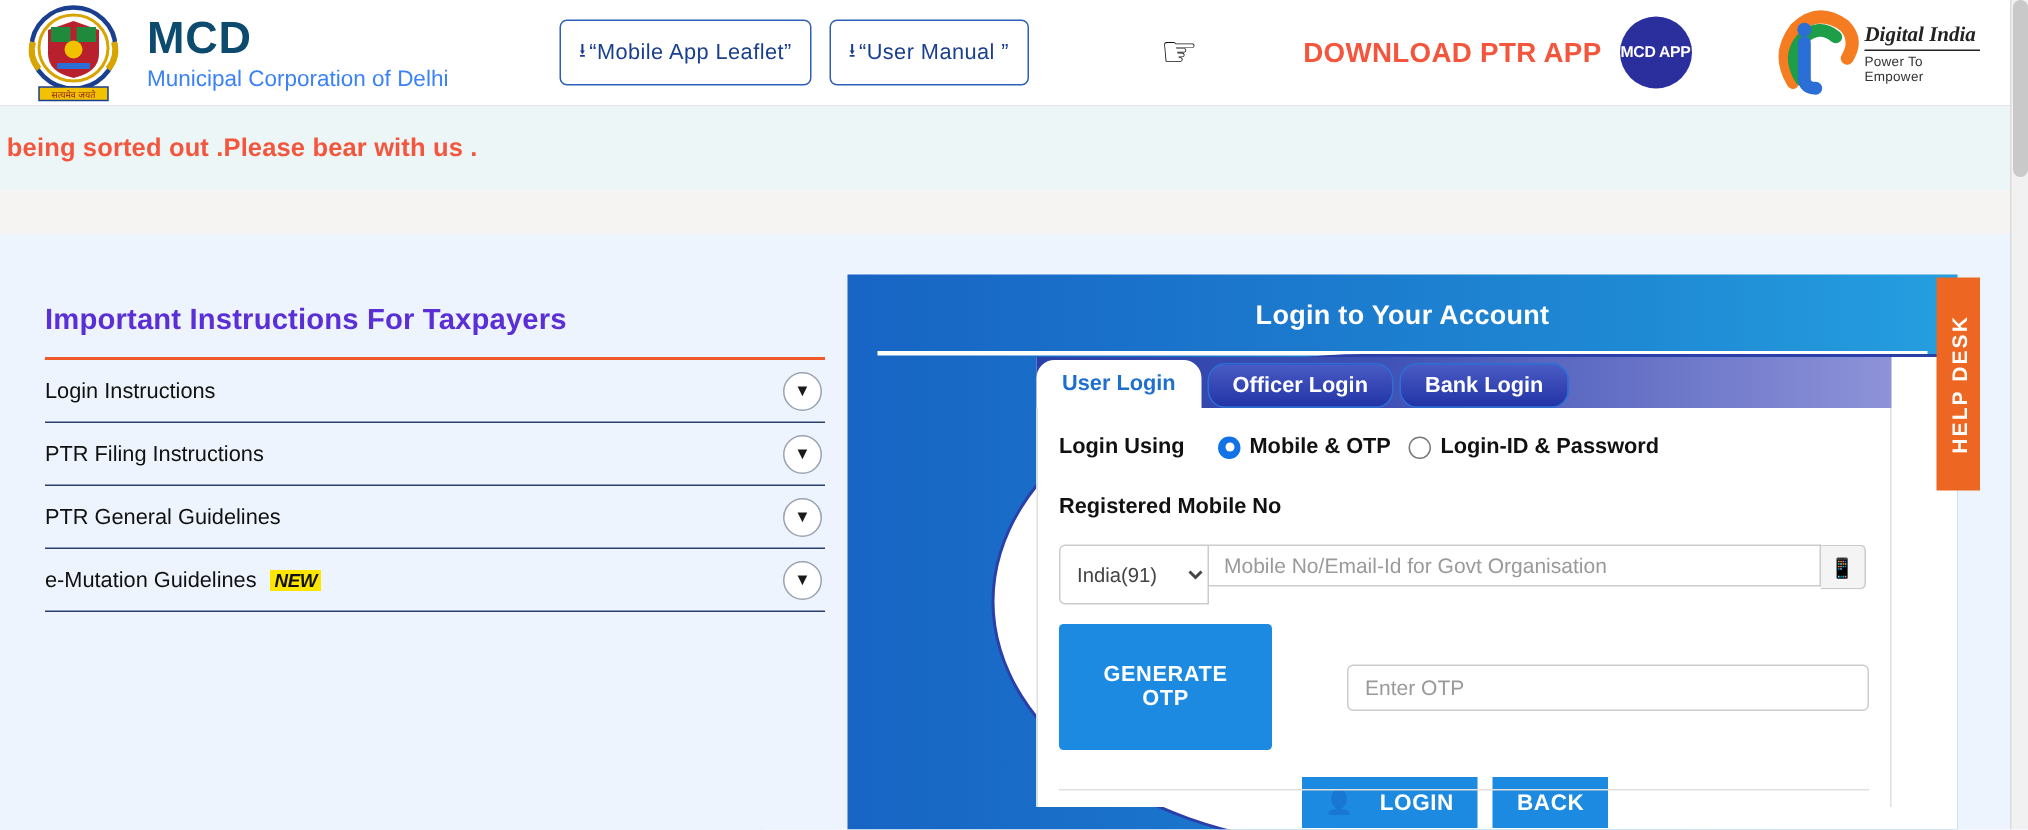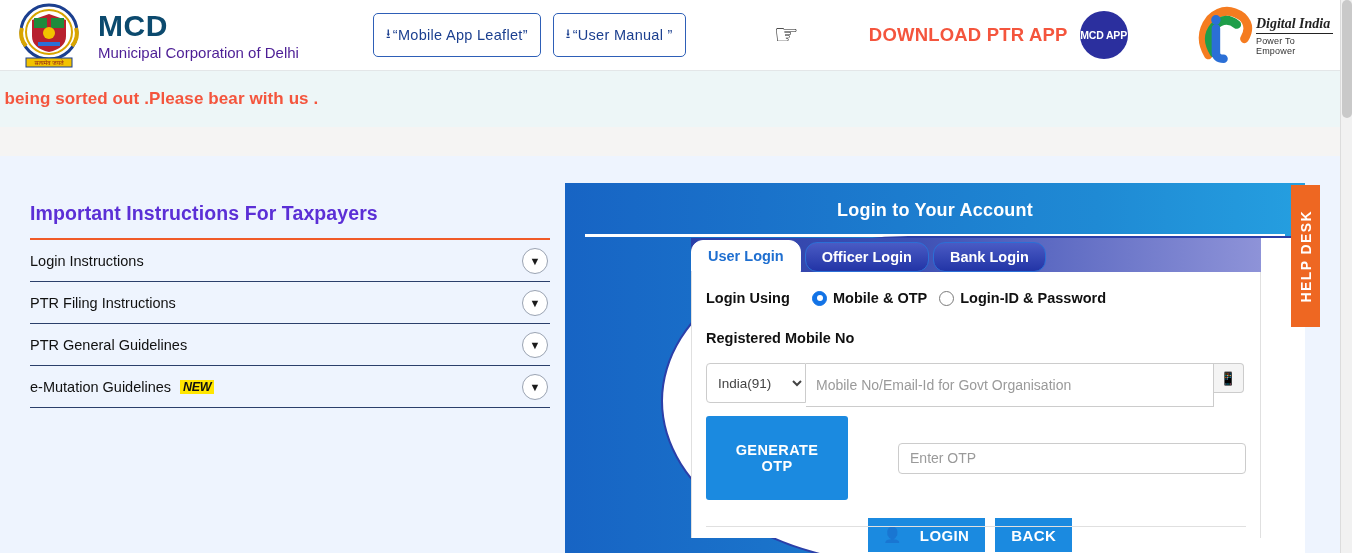--- a/index.html
+++ b/index.html
@@ -17,21 +17,21 @@
     border-bottom:1px solid #e3e6e8;
     box-sizing:border-box;
   }
   .brand{display:flex;align-items:center;margin-left:14px;}
   .emblem{width:70px;height:66px;position:relative;flex:0 0 auto;}
   .brand-text{margin-left:14px;line-height:1;}
   .brand-title{
     font-size:30px;font-weight:bold;color:#0c4a6e;letter-spacing:.5px;
   }
   .brand-sub{
-    font-size:15px;color:#4c1d95;margin-top:4px;
+    font-size:15px;color:#3b82f6;margin-top:4px;
   }
   .dl-btns{display:flex;gap:12px;margin-left:74px;}
   .dl-btn{
     border:1px solid #2e5fb7;border-radius:5px;background:#fff;
     color:#1b3f8f;font-size:14.5px;
     padding:10px 12px;display:flex;align-items:center;gap:2px;
     cursor:pointer;letter-spacing:.3px;white-space:nowrap;
   }
   .dl-btn .dlico{font-size:13px;}
   .ptr-wrap{display:flex;align-items:center;margin-left:88px;gap:12px;}
@@ -40,21 +40,21 @@
     color:#f4553d;font-size:18.5px;font-weight:bold;letter-spacing:.2px;
     margin-left:58px;
   }
   .mcd-app{
     width:48px;height:48px;border-radius:50%;
     background:#2b2f9e;color:#fff;font-size:10.5px;font-weight:bold;
     display:flex;align-items:center;justify-content:center;
     letter-spacing:-.2px;
   }
   .digital-india{
-    position:absolute;right:7px;top:4px;width:138px;height:64px;
+    position:absolute;right:20px;top:4px;width:138px;height:64px;
     display:flex;align-items:center;
   }
   .di-text{margin-left:2px;}
   .di-name{
     font-family:"Liberation Serif", serif;
     font-style:italic;font-weight:bold;font-size:14px;color:#222;
     border-bottom:1.5px solid #222;padding-bottom:1px;
   }
   .di-tag{font-size:9px;color:#333;margin-top:2px;letter-spacing:.2px;}
 
@@ -177,21 +177,21 @@
   .input-group{
     display:flex;margin-top:17px;width:538px;height:30px;
   }
   .ig-select{
     width:100px;height:40px;border:1px solid #ccc;border-radius:4px 0 0 4px;
     background:#fff;font-size:13.5px;color:#444;
     padding-left:7px;box-sizing:border-box;
     font-family:"Liberation Sans", sans-serif;
   }
   .ig-input{
-    flex:1;height:44px;border:1px solid #ccc;border-left:none;
+    flex:1;height:28px;border:1px solid #ccc;border-left:none;
     padding-left:10px;font-size:14px;color:#333;box-sizing:border-box;
     outline:none;font-family:"Liberation Sans", sans-serif;
   }
   .ig-input::placeholder{color:#9a9a9a;}
   .ig-addon{
     width:30px;height:30px;border:1px solid #ccc;border-left:none;
     border-radius:0 4px 4px 0;background:#f4f4f4;
     display:flex;align-items:center;justify-content:center;
     font-size:13px;color:#444;cursor:pointer;box-sizing:border-box;
   }

